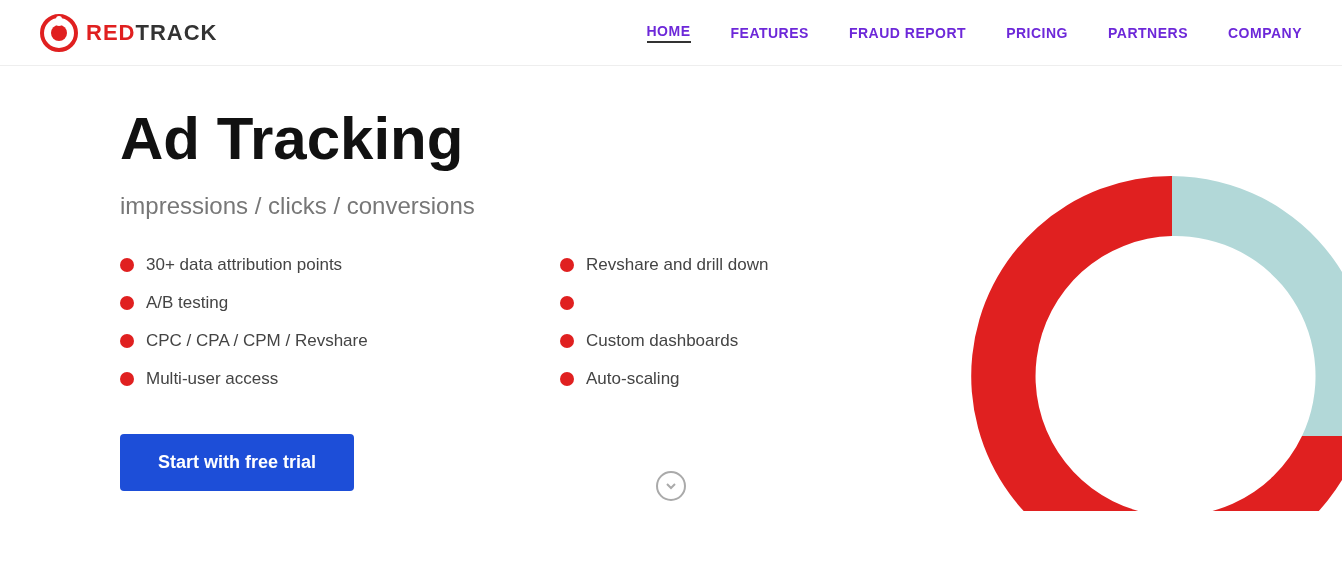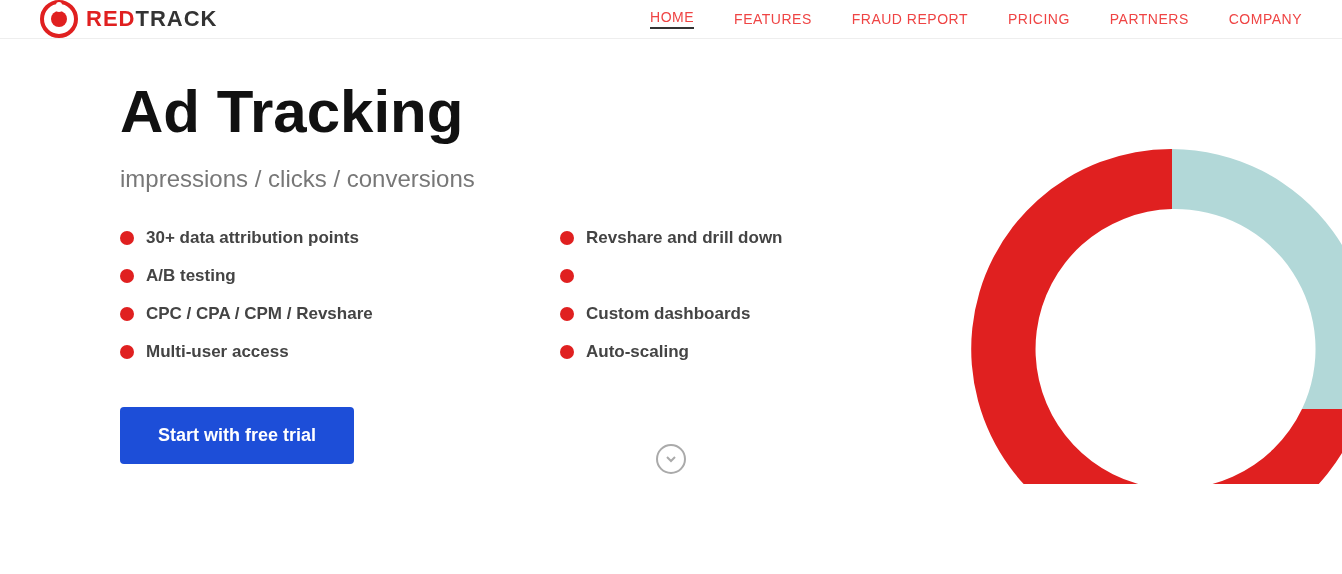--- a/index.html
+++ b/index.html
@@ -15,21 +15,21 @@
       min-height: 574px;
       overflow: hidden;
       position: relative;
     }
 
     
     nav {
       display: flex;
       align-items: center;
       padding: 0 40px;
-      height: 39px;
+      height: 66px;
       border-bottom: 1px solid #eee;
       position: relative;
       z-index: 10;
     }
 
     .logo-wrapper {
       display: flex;
       align-items: center;
       gap: 8px;
     }
@@ -52,22 +52,22 @@
 
     .nav-links {
       display: flex;
       align-items: center;
       gap: 40px;
       margin-left: auto;
     }
 
     .nav-link {
       font-size: 14px;
-      font-weight: 400;
-      color: #ef4444;
+      font-weight: 700;
+      color: #6d28d9;
       text-decoration: none;
       letter-spacing: 0.5px;
       cursor: pointer;
     }
 
     .nav-link.active {
       border-bottom: 2px solid #333;
       padding-bottom: 2px;
     }
 
@@ -97,21 +97,20 @@
       color: #777;
       font-weight: 400;
       margin-bottom: 35px;
     }
 
     .features-grid {
       display: grid;
       grid-template-columns: 1fr 1fr;
       gap: 18px 60px;
       margin-bottom: 45px;
-      font-weight: bold;
     }
 
     .feature-item {
       display: flex;
       align-items: center;
       gap: 12px;
     }
 
     .feature-dot {
       width: 14px;

